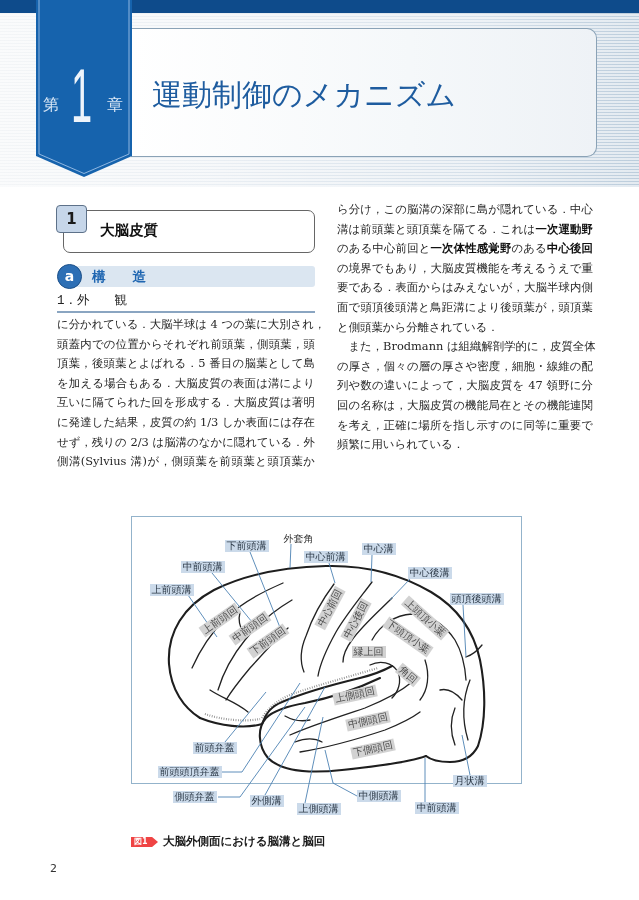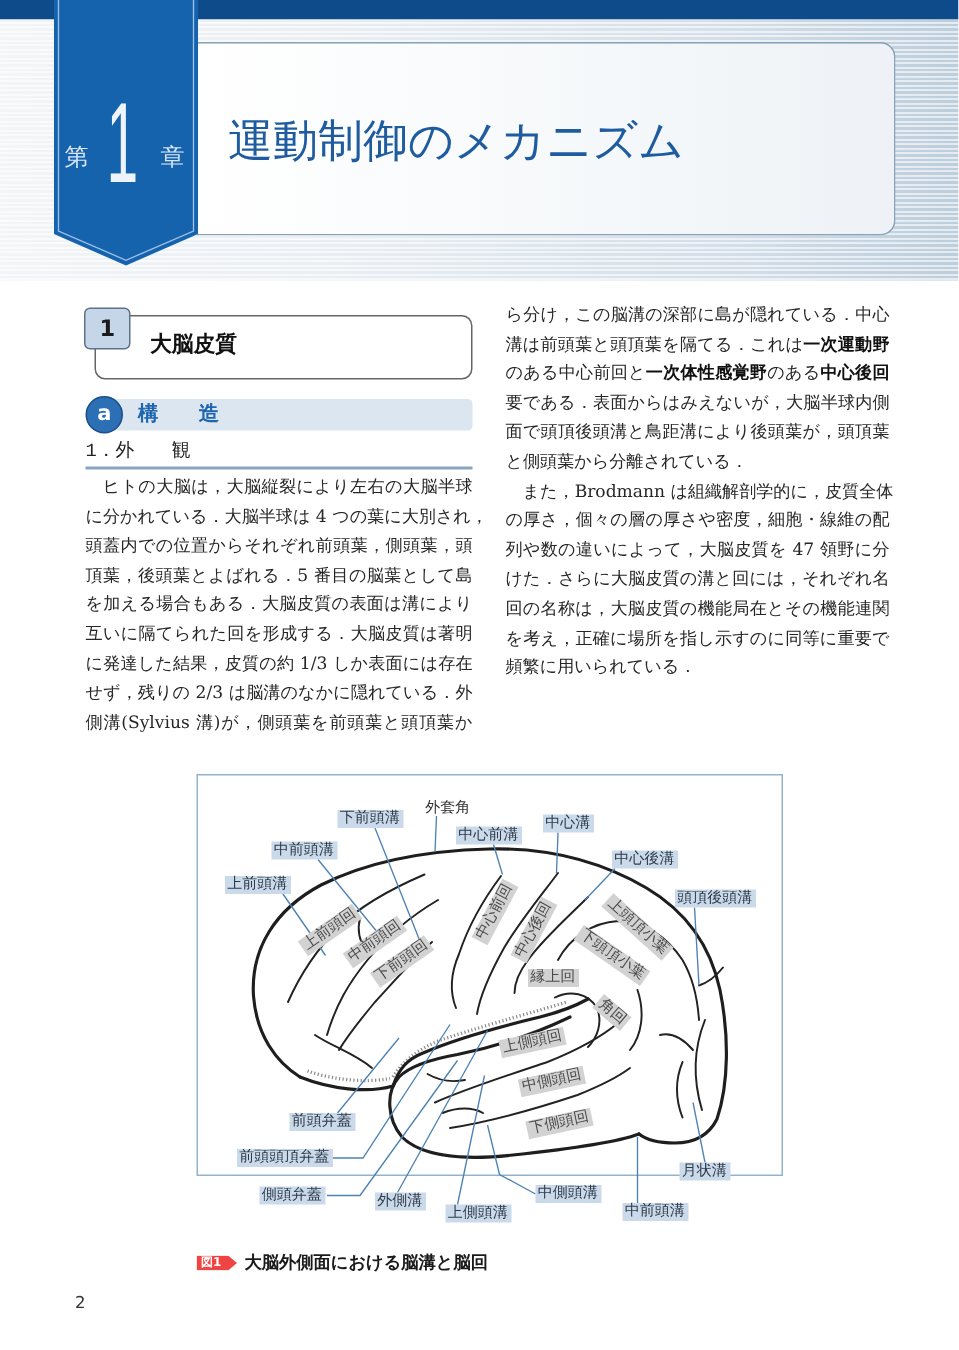--- a/index.html
+++ b/index.html
@@ -145,47 +145,46 @@
 <div id="section-title" class="abs">大脳皮質</div>
 
 <div id="subsection-bar" class="abs"></div>
 <div id="subsection-badge" class="abs">a</div>
 <div id="subsection-title" class="abs">構　　造</div>
 
 <div id="subsub-title" class="abs">1．外　　観</div>
 <div id="subsub-rule" class="abs"></div>
 
 <div id="left-col" class="abs col">
-  <div class="line indent">ヒトの大脳は，大脳縦裂により左右の大脳半球</div>
   <div class="line">に分かれている．大脳半球は 4 つの葉に大別され，</div>
   <div class="line">頭蓋内での位置からそれぞれ前頭葉，側頭葉，頭</div>
   <div class="line">頂葉，後頭葉とよばれる．5 番目の脳葉として島</div>
   <div class="line">を加える場合もある．大脳皮質の表面は溝により</div>
   <div class="line">互いに隔てられた回を形成する．大脳皮質は著明</div>
   <div class="line">に発達した結果，皮質の約 1/3 しか表面には存在</div>
   <div class="line">せず，残りの 2/3 は脳溝のなかに隠れている．外</div>
   <div class="line">側溝(Sylvius 溝)が，側頭葉を前頭葉と頭頂葉か</div>
 </div>
 
 <div id="right-col" class="abs col">
   <div class="line">ら分け，この脳溝の深部に島が隠れている．中心</div>
   <div class="line">
     <span>溝は前頭葉と頭頂葉を隔てる．これは</span><span class="bold">一次運動野</span>
   </div>
   <div class="line">
     <span>のある中心前回と</span><span class="bold">一次体性感覚野</span><span>のある</span><span class="bold">中心後回</span>
   </div>
+  <div class="line">の境界でもあり，大脳皮質機能を考えるうえで重</div>
   <div class="line">要である．表面からはみえないが，大脳半球内側</div>
   <div class="line">面で頭頂後頭溝と鳥距溝により後頭葉が，頭頂葉</div>
   <div class="line last">と側頭葉から分離されている．</div>
 
   <div class="line indent">また，Brodmann は組織解剖学的に，皮質全体</div>
   <div class="line">の厚さ，個々の層の厚さや密度，細胞・線維の配</div>
   <div class="line">列や数の違いによって，大脳皮質を 47 領野に分</div>
-  <div class="line">けた．さらに大脳皮質の溝と回には，それぞれ名</div>
   <div class="line">回の名称は，大脳皮質の機能局在とその機能連関</div>
   <div class="line">を考え，正確に場所を指し示すのに同等に重要で</div>
   <div class="line last">頻繁に用いられている．</div>
 </div>
 
 <div id="figure" class="abs">
   <div class="fig-layer">
     <svg width="391" height="316" viewBox="131 516 391 316">
 
       <path d="M 200,718 C 184,708 171,690 169,664 C 167,632 184,606 214,590 C 246,574 286,567 326,566 C 366,565 402,575 431,592 C 458,608 474,632 480,660 C 486,690 486,722 478,746 C 472,758 462,762 450,762 C 440,762 431,760 426,756 C 410,762 380,766 342,770 C 306,774 280,770 268,758 C 258,746 257,728 262,724 C 242,729 218,725 200,718 Z" fill="#ffffff" stroke="none"></path>

